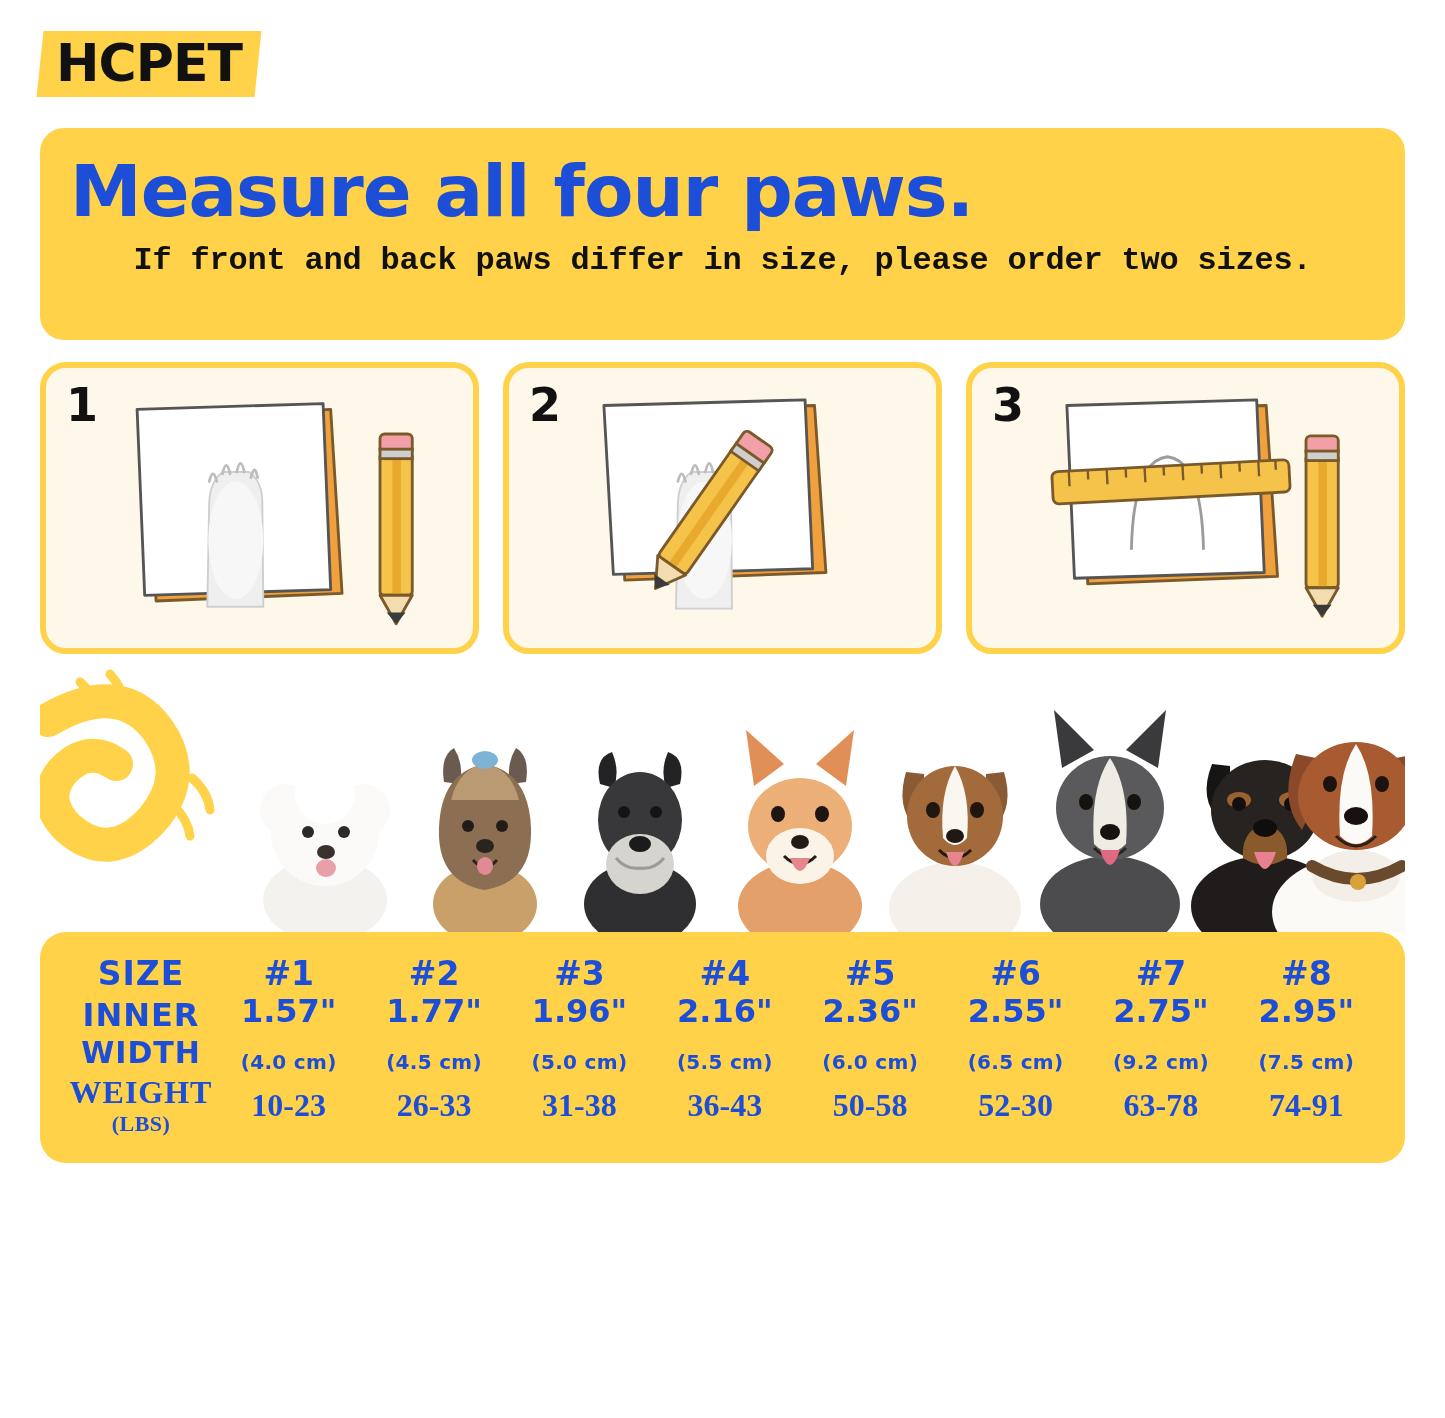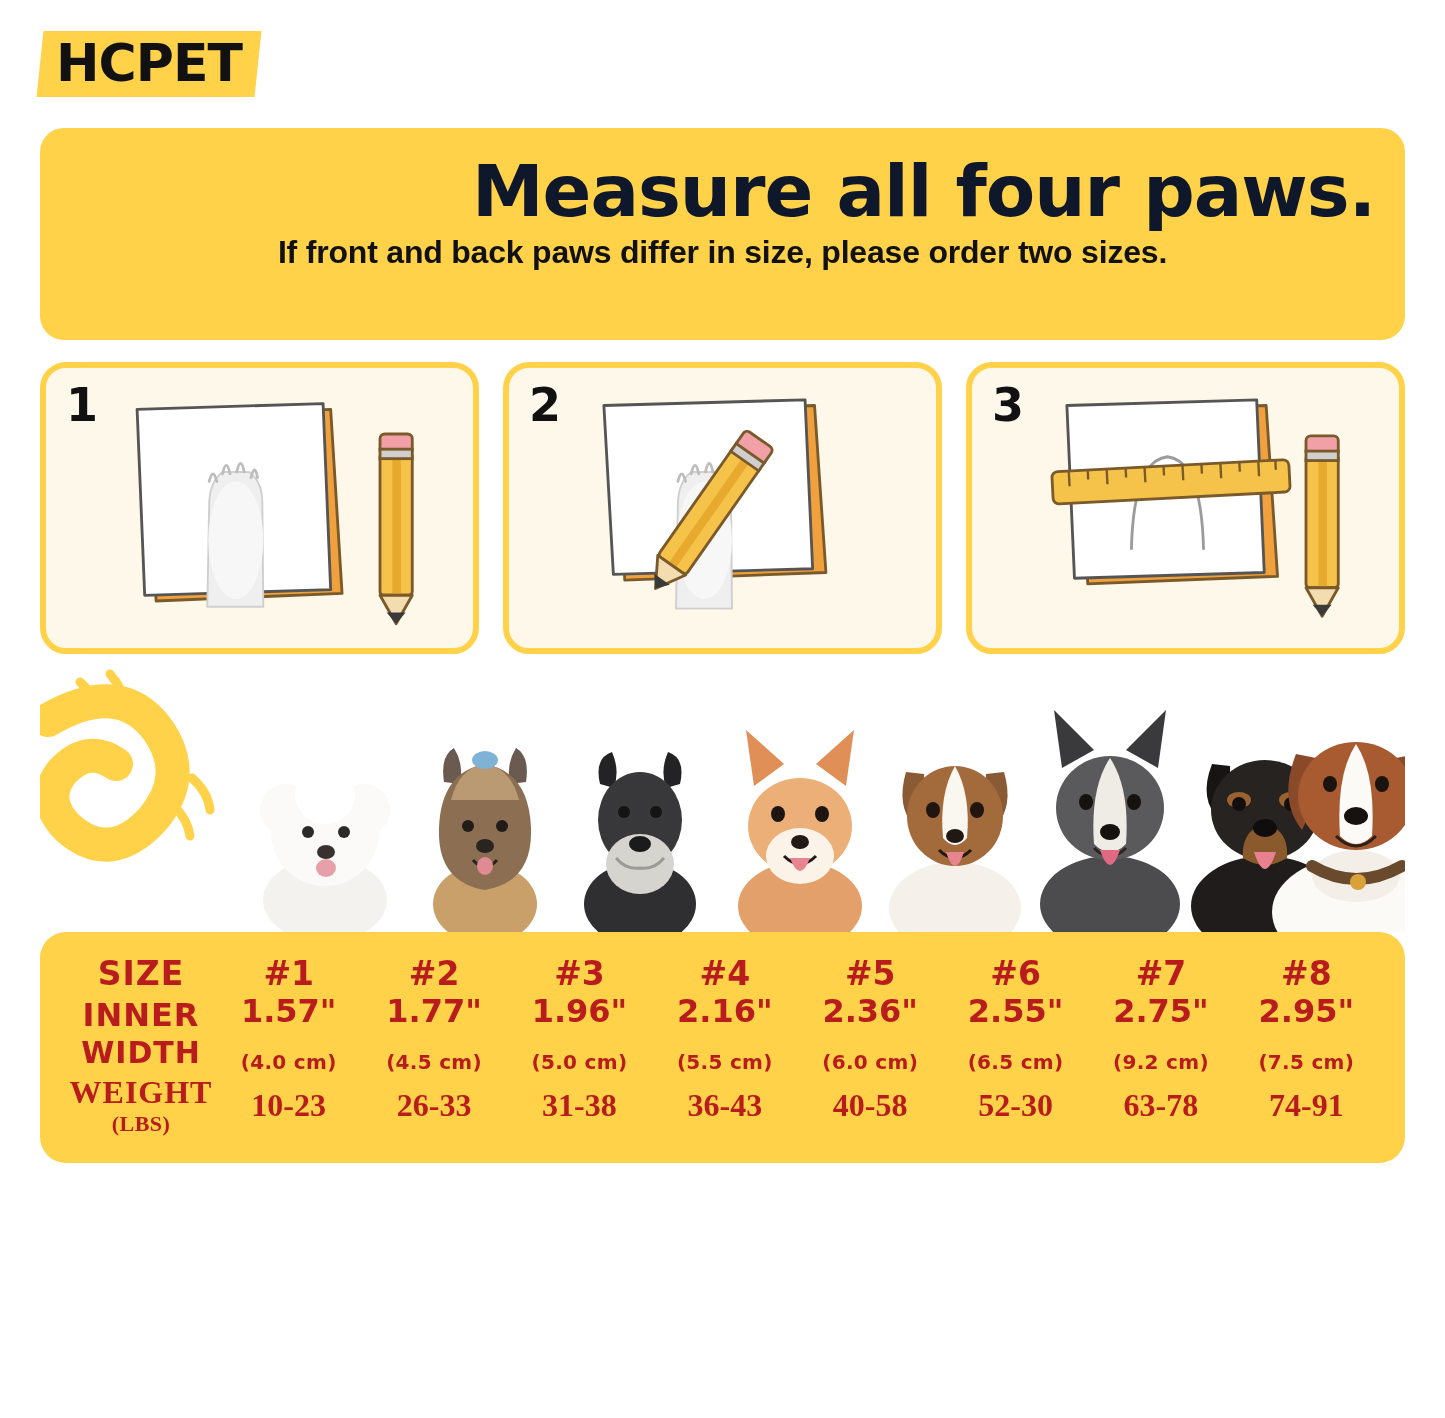--- a/index.html
+++ b/index.html
@@ -56,28 +56,28 @@
     border-radius: 24px;
     padding: 26px 30px 30px 30px;
     box-sizing: border-box;
     height: 212px;
   }
   .banner-title {
     font-family: "DejaVu Sans", sans-serif;
     font-weight: 700;
     font-size: 72px;
     line-height: 1.05;
-    text-align: right;
-    color: #0f172a;
+    text-align: left;
+    color: #1d4ed8;
     letter-spacing: -1px;
   }
   .banner-sub {
-    margin-top: 4px;
+    margin-top: 12px;
     text-align: center;
-    font-family: Liberation Sans, sans-serif;
+    font-family: Liberation Mono, monospace;
     font-weight: 700;
     font-size: 32px;
     color: #111;
     letter-spacing: -0.2px;
   }
 
   
   .steps {
     display: flex;
     gap: 24px;
@@ -121,21 +121,21 @@
     padding: 22px 26px 26px 26px;
     box-sizing: border-box;
   }
   table.size-table {
     width: 100%;
     border-collapse: collapse;
     table-layout: fixed;
   }
   table.size-table td, table.size-table th {
     text-align: center;
-    color: #b91c1c;
+    color: #1d4ed8;
     padding: 0;
   }
   .row-label {
     font-family: "DejaVu Sans", sans-serif;
     font-weight: 700;
     font-size: 30px;
     letter-spacing: 1px;
     text-align: center;
     white-space: nowrap;
   }
@@ -448,20 +448,20 @@
 
     <tr class="r-weight">
       <td class="row-label col-first">
         <span>WEIGHT</span>
         <span class="sub">(LBS)</span>
       </td>
       <td>10-23</td>
       <td>26-33</td>
       <td>31-38</td>
       <td>36-43</td>
-      <td>40-58</td>
+      <td>50-58</td>
       <td>52-30</td>
       <td>63-78</td>
       <td>74-91</td>
     </tr>
   </tbody>
     </table>
 </div>
 
 </body></html>

